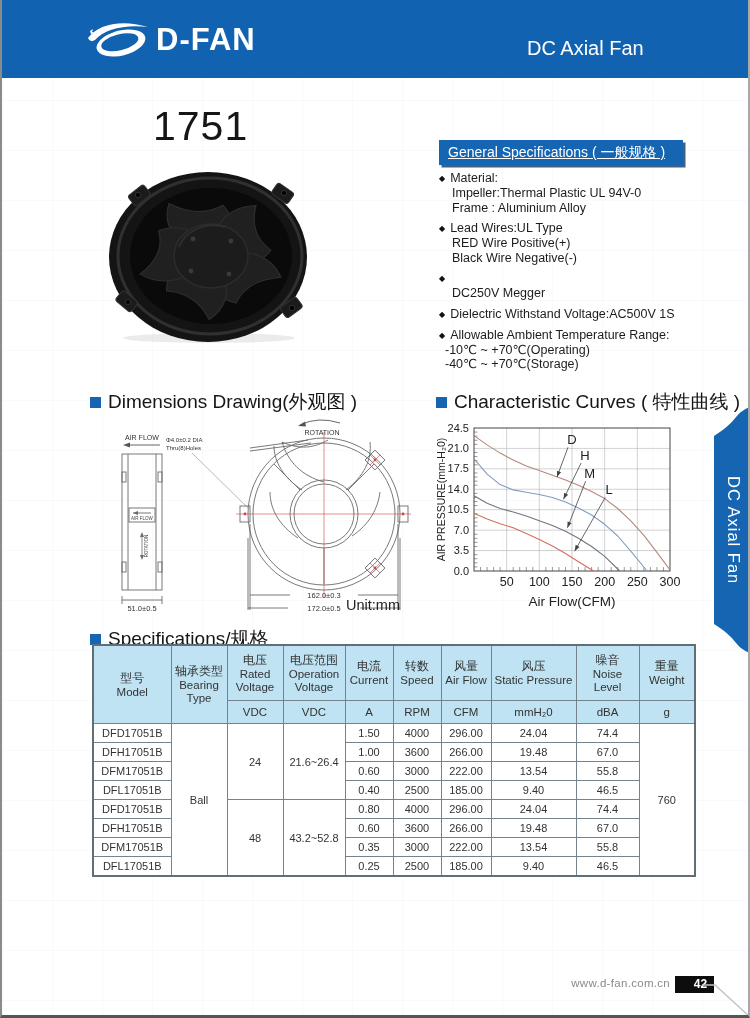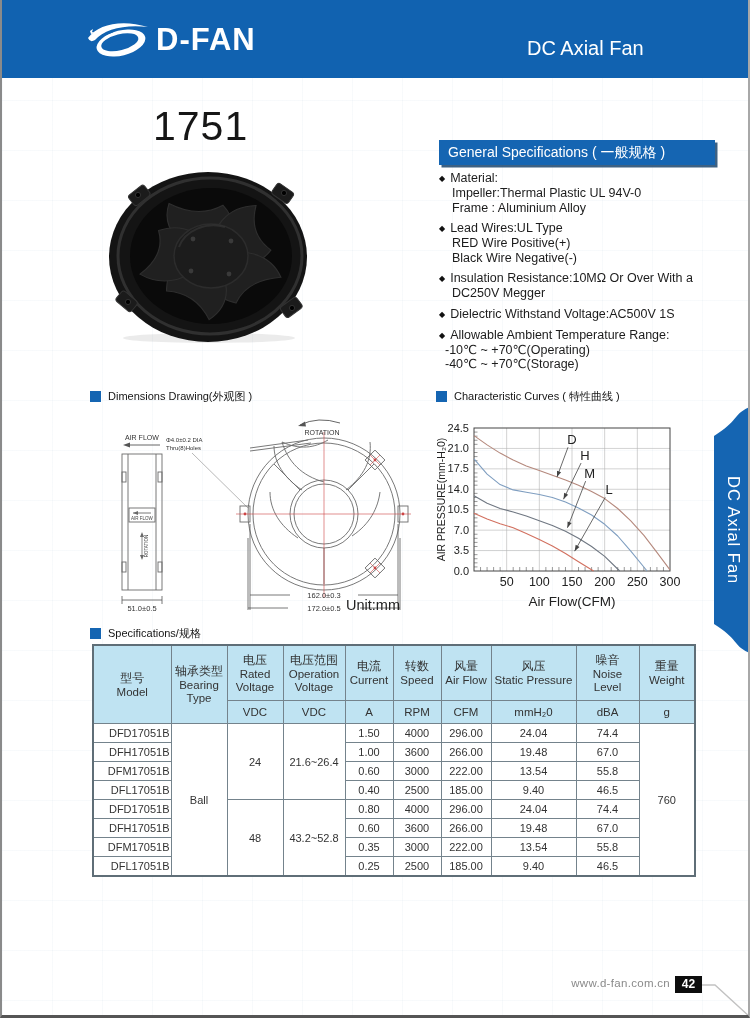--- a/index.html
+++ b/index.html
@@ -15,55 +15,55 @@
   
   .header{position:absolute;left:-2px;top:0;width:752px;height:78px;background:#1162b0;}
   .brand{position:absolute;left:86px;top:17px;height:46px;display:flex;align-items:center;}
   .brand-text{color:#fff;font-weight:bold;font-size:31px;letter-spacing:1px;margin-left:4px;}
   .hdr-title{position:absolute;left:278px;top:13px;color:#fff;font-size:37px;font-weight:400;letter-spacing:1px;line-height:50px;}
   .hdr-sub{position:absolute;left:527px;top:34px;color:#fff;font-size:20px;font-weight:400;line-height:28px;}
   
   .model-number{position:absolute;left:151px;top:103px;font-size:41px;color:#161616;letter-spacing:1px;}
   .fan-photo{position:absolute;left:103px;top:167px;}
   
-  .gs-bar{position:absolute;left:437px;top:140px;width:276px;height:25px;background:#1565b2;
-    box-shadow:2.5px 2.5px 0 rgba(12,58,100,.8);color:#fff;font-size:14px;line-height:25px;padding-left:9px;box-sizing:border-box;}
+  .gs-bar{position:absolute;left:437px;top:140px;width:244px;height:25px;background:#1565b2;
+    box-shadow:2.5px 2.5px 0 rgba(12,58,100,.8);color:#fff;font-size:14px;line-height:25px;padding-left:9px;box-sizing:border-box;text-decoration:underline;}
   .gs-list{position:absolute;left:437px;top:171px;width:300px;}
   .spec-item{margin-bottom:6px;}
   .spec-line{display:flex;align-items:flex-start;font-size:12.5px;line-height:14.5px;color:#1c1c1c;}
   .spec-line .bullet{font-size:8px;line-height:15px;margin-right:5px;color:#111;flex:0 0 auto;}
   .spec-line.cont{padding-left:13px;}
   .spec-line.cont-sm{padding-left:6px;}
   
-  .sec-head{position:absolute;display:flex;align-items:center;font-size:11px;color:#151515;text-align:right;}
+  .sec-head{position:absolute;display:flex;align-items:center;font-size:19px;color:#151515;text-align:right;}
   .sec-sq{width:11px;height:11px;background:#1565b2;margin-right:7px;flex:0 0 auto;}
   
   .dims-svg{position:absolute;left:100px;top:412px;}
   .unit-mm{position:absolute;left:344px;top:597px;font-size:14.5px;color:#222;}
   .chart-svg{position:absolute;left:434px;top:416px;}
   
   .side-tab{position:absolute;left:706px;top:406px;width:44px;height:248px;}
   .side-tab svg{position:absolute;left:0;top:0;}
   .side-tab .tab-label{position:absolute;left:6px;top:0;width:38px;height:248px;display:flex;align-items:center;justify-content:center;
      writing-mode:vertical-rl;color:#fff;font-size:16.5px;letter-spacing:1px;}
   
   .spec-table-wrap{position:absolute;left:90px;top:644px;}
   table{border-collapse:collapse;table-layout:fixed;width:602px;border:2px solid #5f6e77;}
   th,td{border:1px solid #74838c;text-align:center;vertical-align:middle;color:#333;padding:0 1px;overflow:hidden;}
   thead th{background:#bfe3f2;font-weight:400;}
   thead .name-row th{height:54px;}
   thead .zh{font-size:12px;line-height:15px;}
   thead .en{font-size:11.5px;line-height:13px;}
   thead .unit-row th{height:22px;font-size:11.5px;margin-left:24px;}
   tbody td{font-size:11px;height:18px;background:#fff;}
-  tbody td.model-cell{text-align:right;}
+  tbody td.model-cell{text-align:center;}
   
   .footer-site{position:absolute;left:540px;top:977px;width:128px;text-align:right;font-size:11.5px;color:#8a8a8a;letter-spacing:.3px;}
   .footer-page{position:absolute;left:673px;top:976px;width:27px;height:17px;background:#0d0d0d;color:#fff;
-     font-size:12px;font-weight:bold;text-align:center;line-height:17px;}
+     font-size:12px;font-weight:bold;text-align:center;line-height:17px;padding-left:12px;}
   .footer-corner{position:absolute;left:700px;top:980px;}
 </style>
 </head>
 <body>
 
 <div class="page">
 
   <div class="header">
     <div class="brand">
       <svg width="66" height="46" viewBox="0 0 66 46">
@@ -145,21 +145,20 @@
         <div class="spec-line cont">
           <span>RED Wire Positive(+)</span>
         </div>
         <div class="spec-line cont">
           <span>Black Wire Negative(-)</span>
         </div>
       </div>
       <div class="spec-item">
         <div class="spec-line">
           <span class="bullet">◆</span>
-          <span>Insulation Resistance:10MΩ Or Over With a</span>
         </div>
         <div class="spec-line cont">
           <span>DC250V Megger</span>
         </div>
       </div>
       <div class="spec-item">
         <div class="spec-line">
           <span class="bullet">◆</span>
           <span>Dielectric Withstand Voltage:AC500V 1S</span>
         </div>

